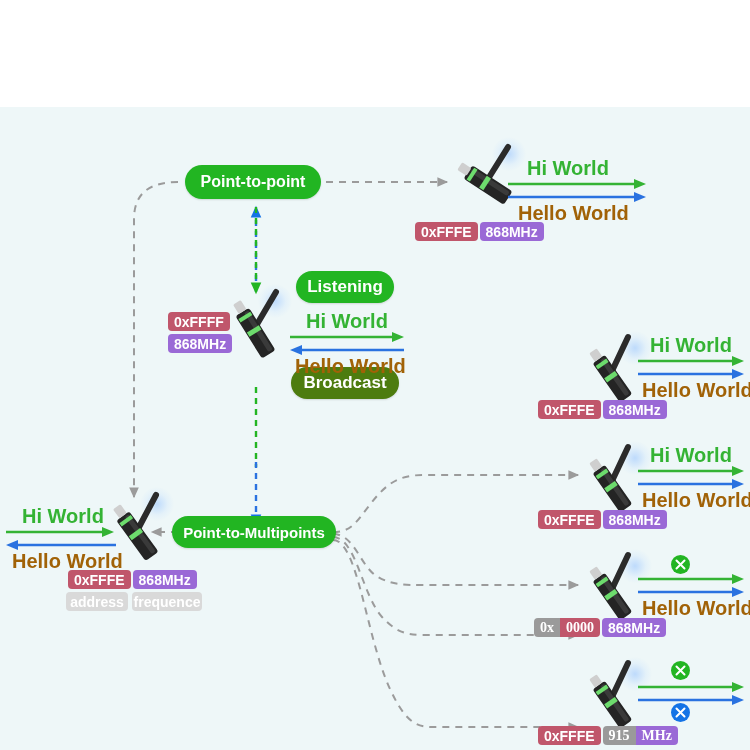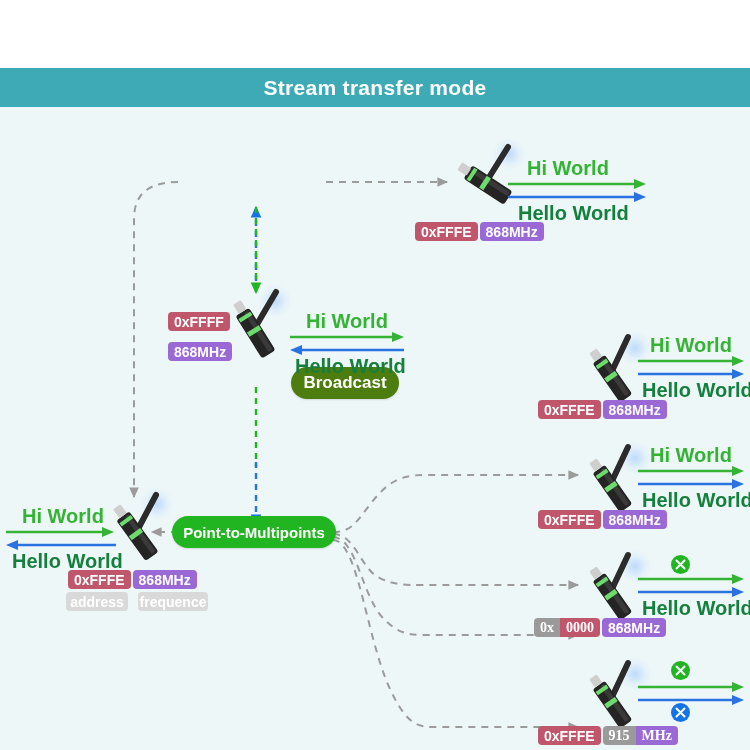--- a/index.html
+++ b/index.html
@@ -55,28 +55,28 @@
     font-size: 14px; font-weight: 700; color: #ffffff; white-space: nowrap;
     line-height: 1;
   }
   .tag-red    { background: #c0566b; }
   .tag-purple { background: #9a69d6; }
   .tag-gray   { background: #9a9a9a; }
   .tag-faint  { background: #d9d9d9; color: #ffffff; font-weight: 700; }
   .tagsplit { display: inline-flex; border-radius: 4px; overflow: hidden; font-family: Liberation Serif, serif; }
   .tagsplit .tag { border-radius: 0; }
 
-  .tagcol { position: absolute; display: flex; flex-direction: column; gap: 11px; align-items: flex-start; }
+  .tagcol { position: absolute; display: flex; flex-direction: column; gap: 3px; align-items: flex-start; }
 
   
   .flowlabel {
     position: absolute; font-size: 20px; font-weight: 700; white-space: nowrap;
   }
   .lbl-green { color: #34b334; }
-  .lbl-blue  { color: #15803d; }
+  .lbl-blue  { color: #a16207; }
 
   
   .xmark {
     position: absolute; width: 19px; height: 19px; border-radius: 50%;
     display: flex; align-items: center; justify-content: center;
   }
   .xmark-green { background: #22b522; }
   .xmark-blue  { background: #1473e6; }
   .xmark svg { display: block; }
 
@@ -87,23 +87,20 @@
     border-radius: 50%;
     background: radial-gradient(circle, rgba(150,195,255,0.55) 0%, rgba(190,220,255,0.22) 45%, rgba(238,247,248,0) 72%);
   }
   .device svg { position: absolute; left: 0; top: 0; }
 </style>
 </head>
 <body>
 
 <div class="page">
 
-  <div class="band">
-    <div class="band-text">Stream transfer mode</div>
-  </div>
 
   <div class="canvas">
 
     <svg class="svg-layer" viewBox="0 0 750 643">
       <defs>
         <marker id="arrGray" viewBox="0 0 10 10" refX="8" refY="5" markerWidth="6" markerHeight="6" orient="auto">
           <path d="M0,1 L9,5 L0,9 z" fill="#9b9b9b"></path>
         </marker>
         <marker id="arrGrayL" viewBox="0 0 10 10" refX="8" refY="5" markerWidth="6" markerHeight="6" orient="auto">
           <path d="M0,1 L9,5 L0,9 z" fill="#9b9b9b"></path>
@@ -127,21 +124,27 @@
       <path d="M256,355 L256,418" fill="none" stroke="#2a72e0" stroke-width="2.4" stroke-dasharray="6,5" marker-end="url(#arrBlueUp)"></path>
 
       <path d="M333,425 C352,425 356,415 372,395 C388,375 400,368 424,368 L578,368" fill="none" stroke="#9b9b9b" stroke-width="2" stroke-dasharray="7,6" marker-end="url(#arrGray)"></path>
       <path d="M333,427 C355,427 360,460 378,470 C392,478 404,478 424,478 L578,478" fill="none" stroke="#9b9b9b" stroke-width="2" stroke-dasharray="7,6" marker-end="url(#arrGray)"></path>
       <path d="M333,430 C356,430 362,488 382,510 C396,525 406,528 424,528 L578,528" fill="none" stroke="#9b9b9b" stroke-width="2" stroke-dasharray="7,6" marker-end="url(#arrGray)"></path>
       <path d="M333,433 C358,433 366,530 390,582 C404,612 414,620 432,620 L578,620" fill="none" stroke="#9b9b9b" stroke-width="2" stroke-dasharray="7,6" marker-end="url(#arrGray)"></path>
 
       <path d="M178,425 L152,425" fill="none" stroke="#9b9b9b" stroke-width="2" stroke-dasharray="7,6" marker-end="url(#arrGrayL)"></path>
     </svg>
 
-
+    <div class="pill pill-green" style="left:185px; top:58px; width:136px; height:34px; font-size:16px;">
+      <span>Point-to-point</span>
+    </div>
+
+    <div class="pill pill-green" style="left:296px; top:164px; width:98px; height:32px; font-size:17px;">
+      <span>Listening</span>
+    </div>
 
     <div class="pill pill-blue" style="left:291px; top:260px; width:108px; height:32px; font-size:17px;">
       <span>Broadcast</span>
     </div>
 
     <div class="pill pill-green" style="left:172px; top:409px; width:164px; height:32px; font-size:15px;">
       <span>Point-to-Multipoints</span>
     </div>
 
     <div class="device" style="left:452px; top:28px;">
@@ -220,21 +223,21 @@
     </svg>
     <svg style="position:absolute; left:6px; top:433px;" width="110" height="10">
       <path d="M12,5 L110,5" stroke="#2a72e0" stroke-width="2.6"></path>
       <path d="M12,0 L0,5 L12,10 z" fill="#2a72e0"></path>
     </svg>
     <div class="flowlabel lbl-blue" style="left:12px; top:443px;">Hello World</div>
     <div class="tagrow" style="left:68px; top:463px;">
       <span class="tag tag-red">0xFFFE</span>
       <span class="tag tag-purple">868MHz</span>
     </div>
-    <div class="tagrow" style="left:66px; top:485px; gap:10px;">
+    <div class="tagrow" style="left:66px; top:485px; gap:4px;">
       <span class="tag tag-faint" style="width:62px;">address</span>
       <span class="tag tag-faint" style="width:70px;">frequence</span>
     </div>
 
     <div class="device" style="left:578px; top:222px;">
       <div class="glow"></div>
       <svg width="86" height="86" viewBox="0 0 86 86">
         <path d="M50,8 L34,42" stroke="#2b2b2b" stroke-width="6" stroke-linecap="round" fill="none"></path>
         <g transform="rotate(55 34 50)">
           <rect x="10" y="42" width="48" height="15" rx="3" fill="#242424"></rect>

